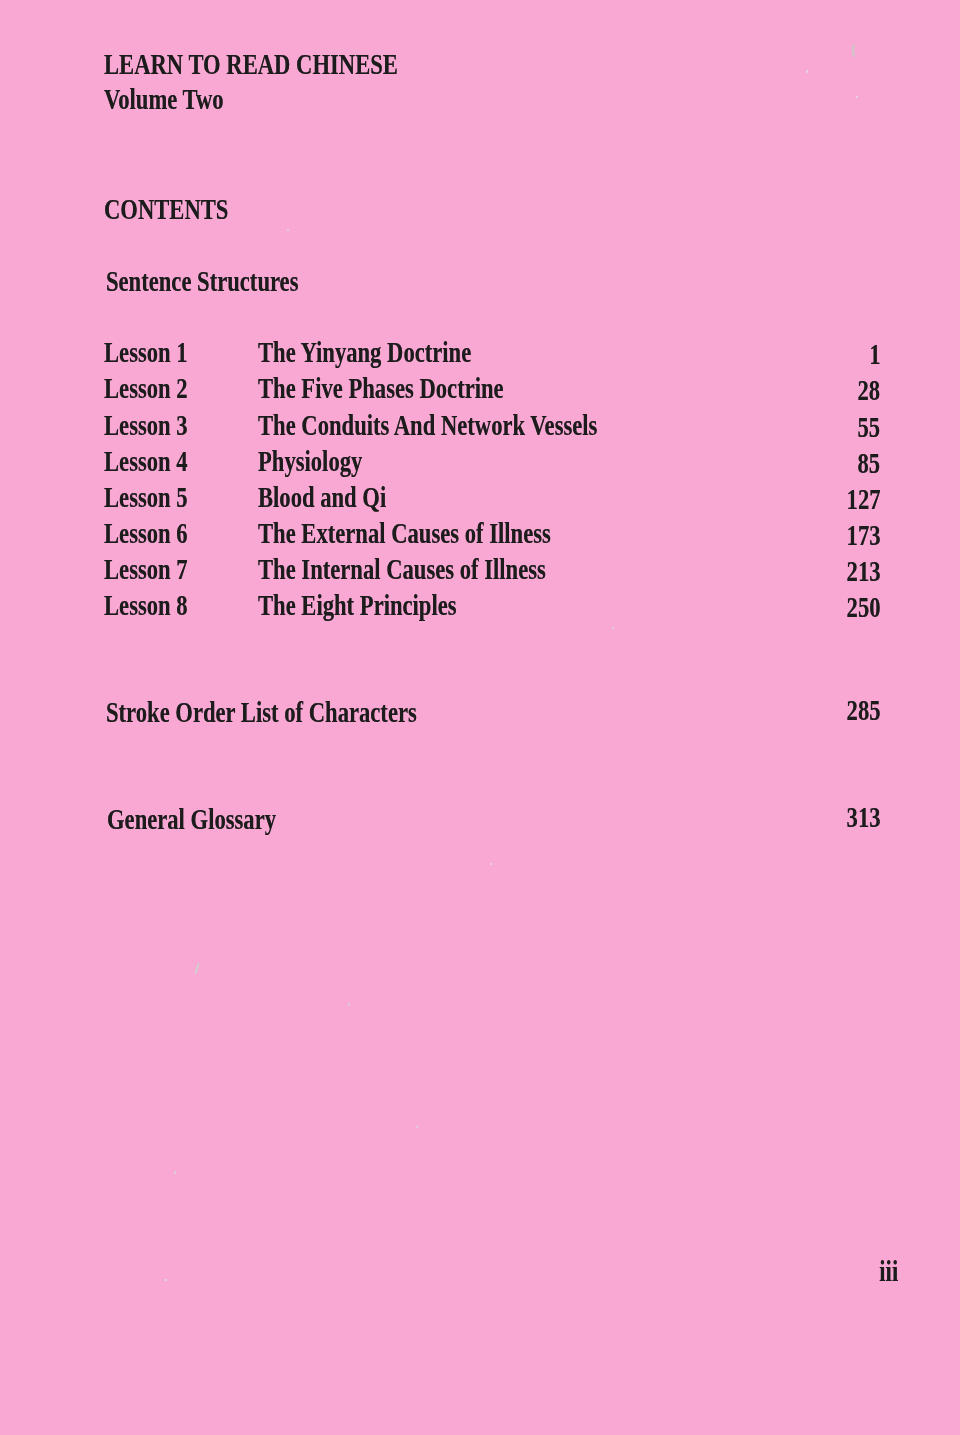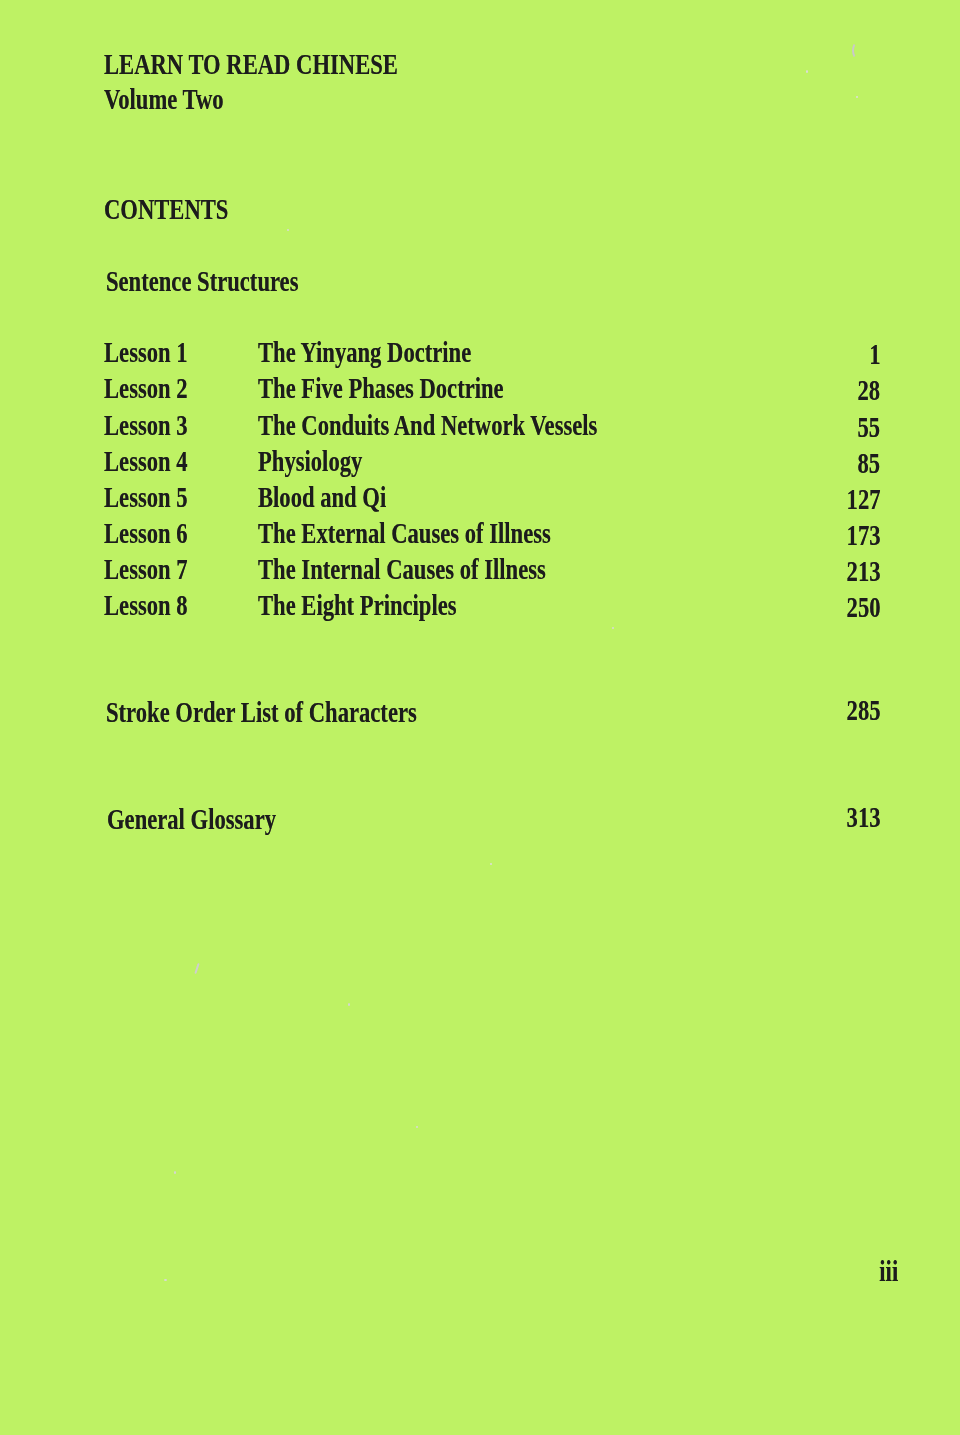--- a/index.html
+++ b/index.html
@@ -65,21 +65,21 @@
   .s5  { left:164px; top:1279px; width:3px; height:2px; background:#d9d9d9; }
   .s6  { left:490px; top:863px;  width:2px; height:2px; background:#dcdcdc; }
   .s7  { left:806px; top:70px;   width:2px; height:3px; background:#dcdcdc; }
   .s8  { left:287px; top:229px;  width:2px; height:2px; background:#dadada; }
   .s9  { left:612px; top:627px;  width:2px; height:2px; background:#d9d9d9; }
   .s10 { left:856px; top:96px;   width:2px; height:2px; background:#dedede; }
 </style>
 </head>
 <body>
 
-<div class="page" style="background: #bef264; color: rgb(28, 28, 28);">
+<div class="page" style="background: #f9a8d4; color: rgb(28, 28, 28);">
 
   <div class="t" style="left:104px; top:50px;">LEARN TO READ CHINESE</div>
   <div class="t" style="left:104px; top:85px;">Volume Two</div>
 
   <div class="t" style="left:104px; top:195px;">CONTENTS</div>
 
   <div class="t" style="left:106px; top:267px;">Sentence Structures</div>
 
   <div class="t lbl" style="top:338px;">Lesson 1</div>
   <div class="t ttl" style="top:338px;">The Yinyang Doctrine</div>

